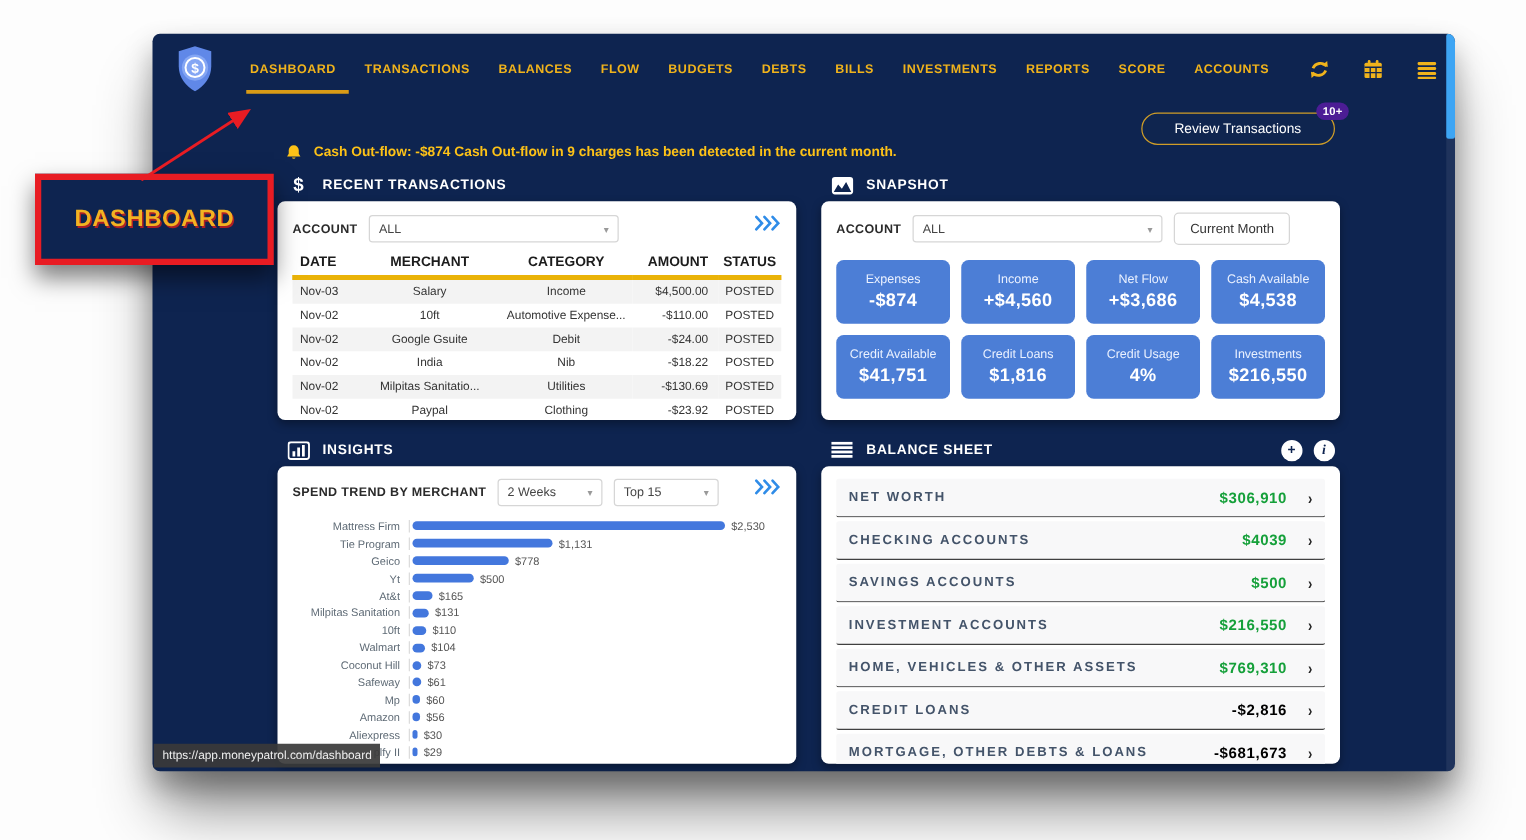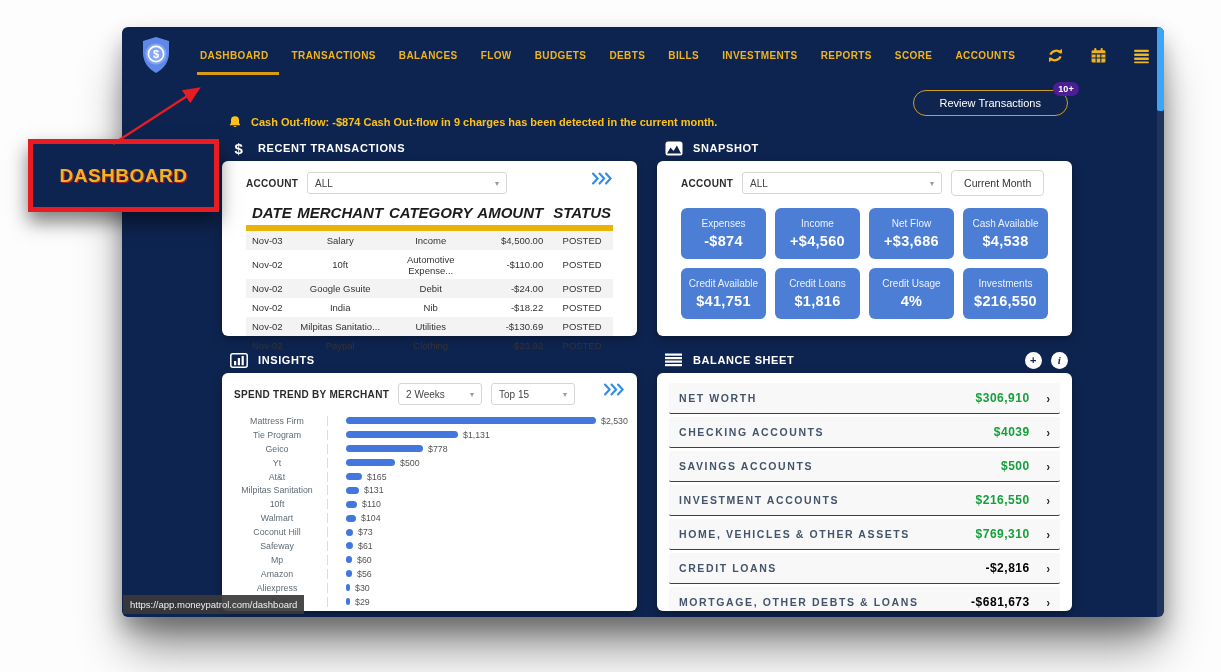--- a/index.html
+++ b/index.html
@@ -42,56 +42,56 @@
   .col-left{left:100px;}
   .col-right{left:535px;}
   .section-head{display:flex;align-items:center;gap:10px;height:26px;color:#fff;
     font-size:11px;font-weight:bold;letter-spacing:.6px;padding-left:8px;}
   .section-head .hicon{display:inline-flex;width:18px;height:15px;align-items:center;justify-content:center;}
   .dollar-glyph{color:#fff;font-size:15px;font-weight:bold;}
   .head-actions{margin-left:auto;display:flex;gap:9px;margin-right:4px;}
   .circle-btn{width:17px;height:17px;border-radius:50%;background:#fff;color:#0e2450;
     font-size:11px;font-weight:bold;display:flex;align-items:center;justify-content:center;cursor:pointer;line-height:1;}
   .card{background:#fff;border-radius:6px;box-shadow:0 3px 8px rgba(0,0,0,.35);box-sizing:border-box;}
-  .card-top{height:175px;padding:9px 24px;}
+  .card-top{height:175px;padding:9px 12px;}
   .gap{height:11px;}
   .card-bottom{height:238px;padding:8px 12px;overflow:hidden;}
   
   .ctl-row{display:flex;align-items:center;gap:9px;height:26px;position:relative;}
   .ctl-label{font-size:10px;font-weight:bold;color:#2b2b2b;letter-spacing:.3px;}
   .sel{display:inline-flex;align-items:center;background:#fff;border:1px solid #d6d6d6;border-radius:3px;
     height:22px;padding:0 7px;font-size:10px;color:#444;cursor:pointer;box-sizing:border-box;}
   .sel .caret{margin-left:auto;color:#999;font-size:8px;padding-left:12px;}
   .sel-wide{width:200px;}
   .sel-small{width:84px;}
   .btn-plain{background:#fff;border:1px solid #d6d6d6;border-radius:4px;height:24px;padding:0 12px;
     font-size:10.5px;color:#333;display:inline-flex;align-items:center;cursor:pointer;}
   .quicklink{margin-left:auto;display:inline-flex;cursor:pointer;align-self:flex-start;margin-top:2px;}
   
   table.tx{width:100%;border-collapse:collapse;margin-top:4px;}
-  table.tx th{font-size:15px;font-weight:bold;color:#1c1c1c;padding:4px 2px;border-bottom:6px solid #eab308;font-style:italic;}
+  table.tx th{font-size:11px;font-weight:bold;color:#1c1c1c;padding:4px 2px;border-bottom:4px solid #eab308;}
   table.tx td{font-size:9.5px;color:#333;padding:3.5px 2px;height:12px;}
   table.tx tr:nth-child(odd) td{background:#f3f3f3;}
   table.tx .c0{text-align:left;width:52px;padding-left:6px;}
   table.tx .c1{text-align:center;width:125px;}
   table.tx .c2{text-align:center;width:118px;}
   table.tx .c3{text-align:right;width:62px;padding-right:8px;}
   table.tx .c4{text-align:center;width:48px;}
   
   .tiles{display:grid;grid-template-columns:repeat(4,1fr);gap:9px;margin-top:12px;}
   .tile{background:#4c7ed6;border-radius:6px;height:51px;display:flex;flex-direction:column;
     align-items:center;justify-content:center;gap:4px;}
   .tile .t-label{font-size:10px;color:#eaf1ff;}
   .tile .t-value{font-size:14.5px;font-weight:bold;color:#fff;letter-spacing:.3px;}
   
   .chart{margin-top:7px;}
   .c-row{display:flex;align-items:center;height:13.9px;}
-  .c-label{width:86px;text-align:center;padding-right:7px;font-size:8.8px;color:#5f6b76;
+  .c-label{width:86px;text-align:right;padding-right:7px;font-size:8.8px;color:#5f6b76;
     white-space:nowrap;overflow:hidden;flex:0 0 auto;}
-  .c-barwrap{border-left:1px solid #dcdcdc;padding-left:18px;display:flex;align-items:center;gap:5px;flex:1;}
+  .c-barwrap{border-left:1px solid #dcdcdc;padding-left:2px;display:flex;align-items:center;gap:5px;flex:1;}
   .c-bar{height:7px;border-radius:3.5px;}
   .c-val{font-size:8.8px;color:#555;white-space:nowrap;}
   
   .bs-rows{display:flex;flex-direction:column;gap:3px;margin-top:2px;}
   .bs-row{background:#f8f8f9;border-bottom:1px solid #404040;border-radius:2px;height:30px;
     display:flex;align-items:center;padding:0 10px;cursor:pointer;}
   .bs-label{flex:1;font-size:10.5px;font-weight:bold;letter-spacing:1.6px;color:#44546a;white-space:nowrap;}
   .bs-value{font-size:12px;font-weight:bold;letter-spacing:.5px;}
   .bs-value.pos{color:#15a03a;}
   .bs-value.neg{color:#000000;}

